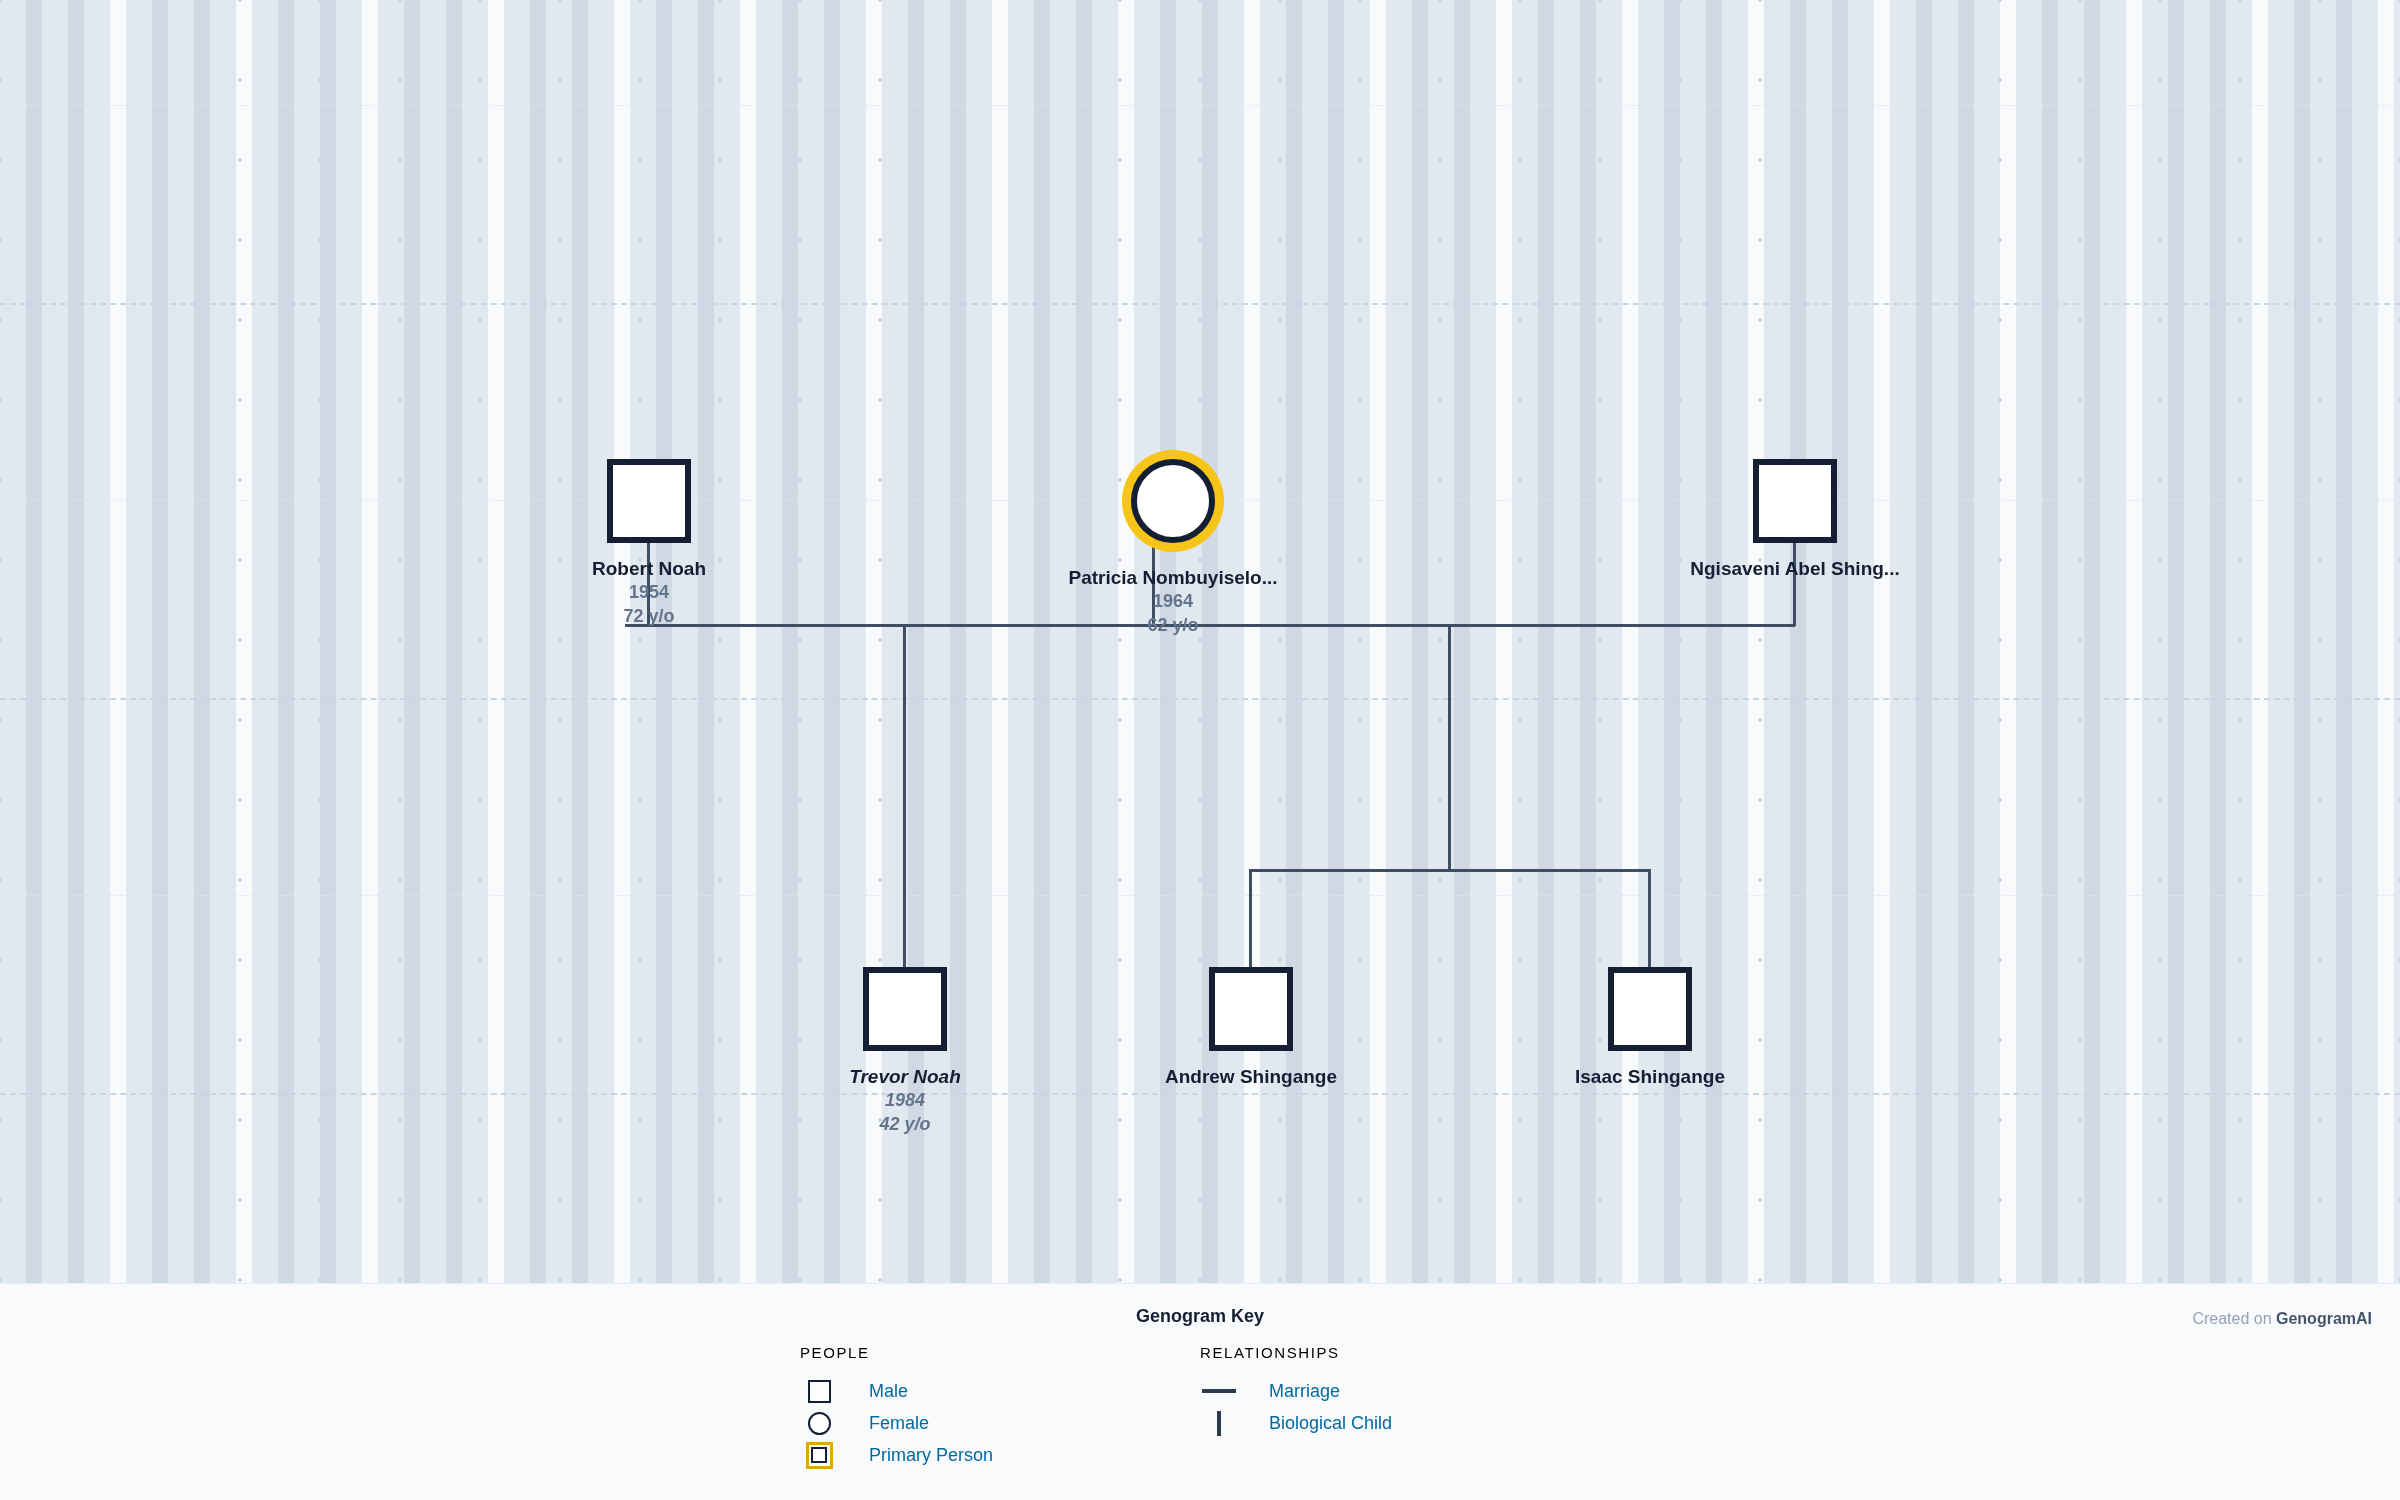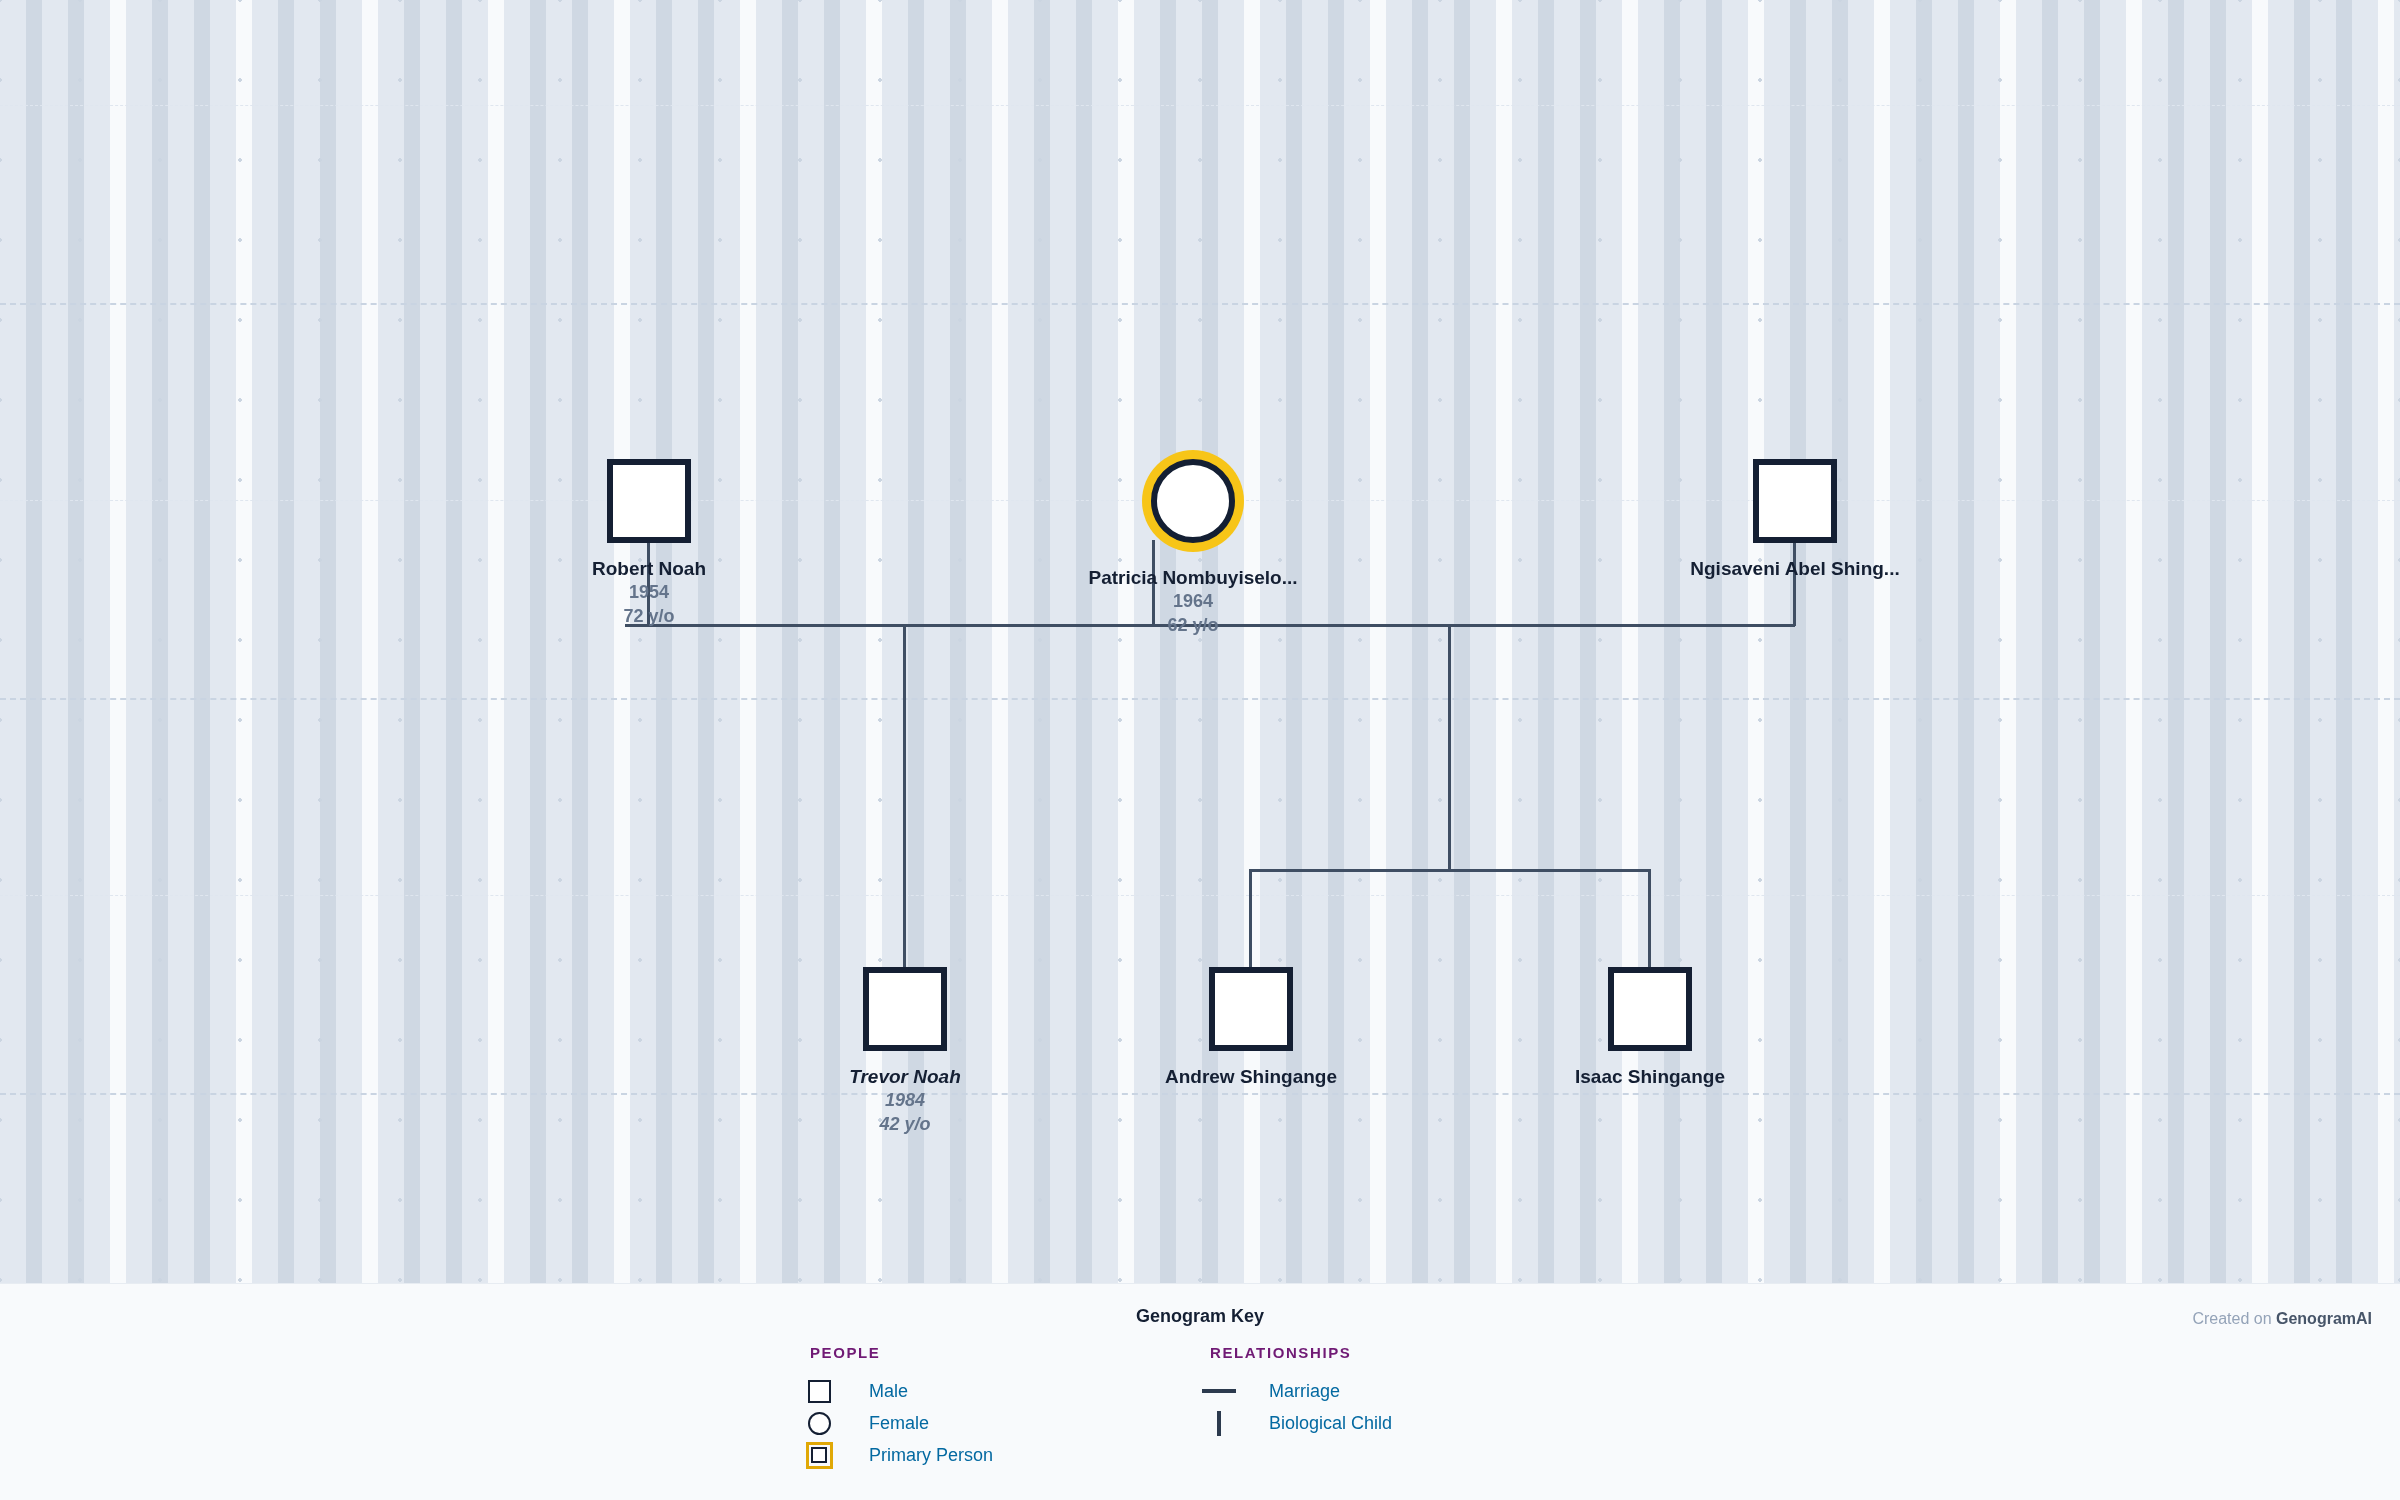--- a/index.html
+++ b/index.html
@@ -139,25 +139,24 @@
     text-align: center;
     font-size: 18px;
     font-weight: 700;
     color: #141f33;
   }
   .key-col { position: absolute; top: 60px; }
   #col-people { left: 800px; }
   #col-rel { left: 1200px; }
   .col-head {
     font-size: 15px;
-    font-weight: 700;
+    font-weight: 400;
     letter-spacing: 1.6px;
-    color: #701a75;
+    color: #000000;
     margin-bottom: 14px;
-    margin-left: 10px;
   }
   .key-row {
     display: flex;
     align-items: center;
     height: 32px;
     gap: 14px;
   }
   .key-label {
     font-size: 18px;
     color: #0369a1;
@@ -229,21 +228,21 @@
 
     <div class="person" style="left:449px; top:459px; width:400px;">
       <div class="shape-wrap">
         <div class="sq"></div>
       </div>
       <div class="p-name">Robert Noah</div>
       <div class="p-year">1954</div>
       <div class="p-age">72 y/o</div>
     </div>
 
-    <div class="person" style="left:993px; top:450px; width:400px;">
+    <div class="person" style="left:973px; top:450px; width:400px;">
       <div class="shape-wrap">
         <div class="ring">
           <div class="circ"></div>
         </div>
       </div>
       <div class="p-name">Patricia Nombuyiselo...</div>
       <div class="p-year">1964</div>
       <div class="p-age">62 y/o</div>
     </div>
 

